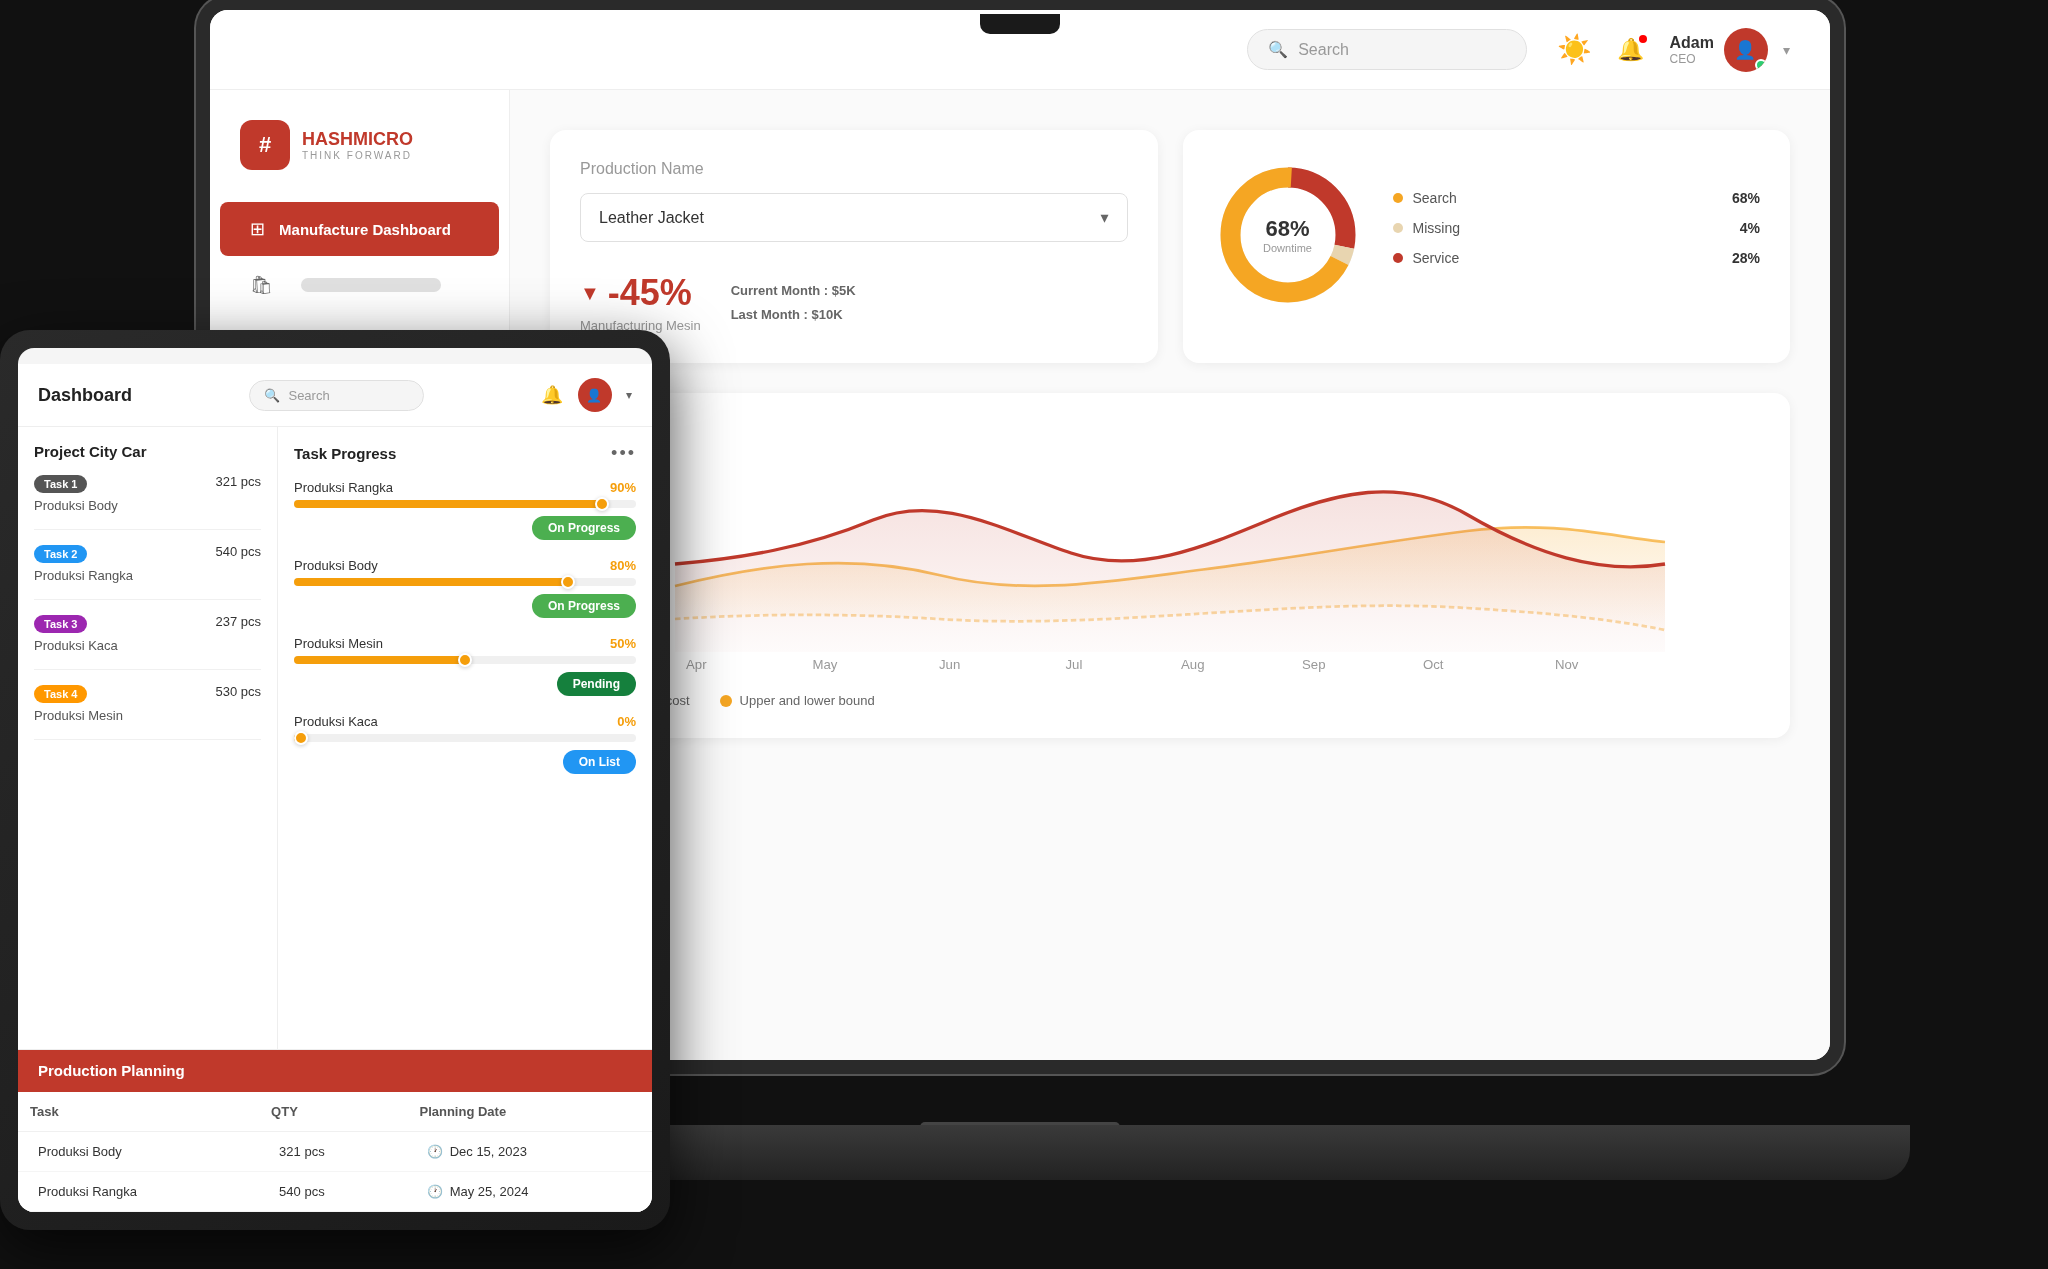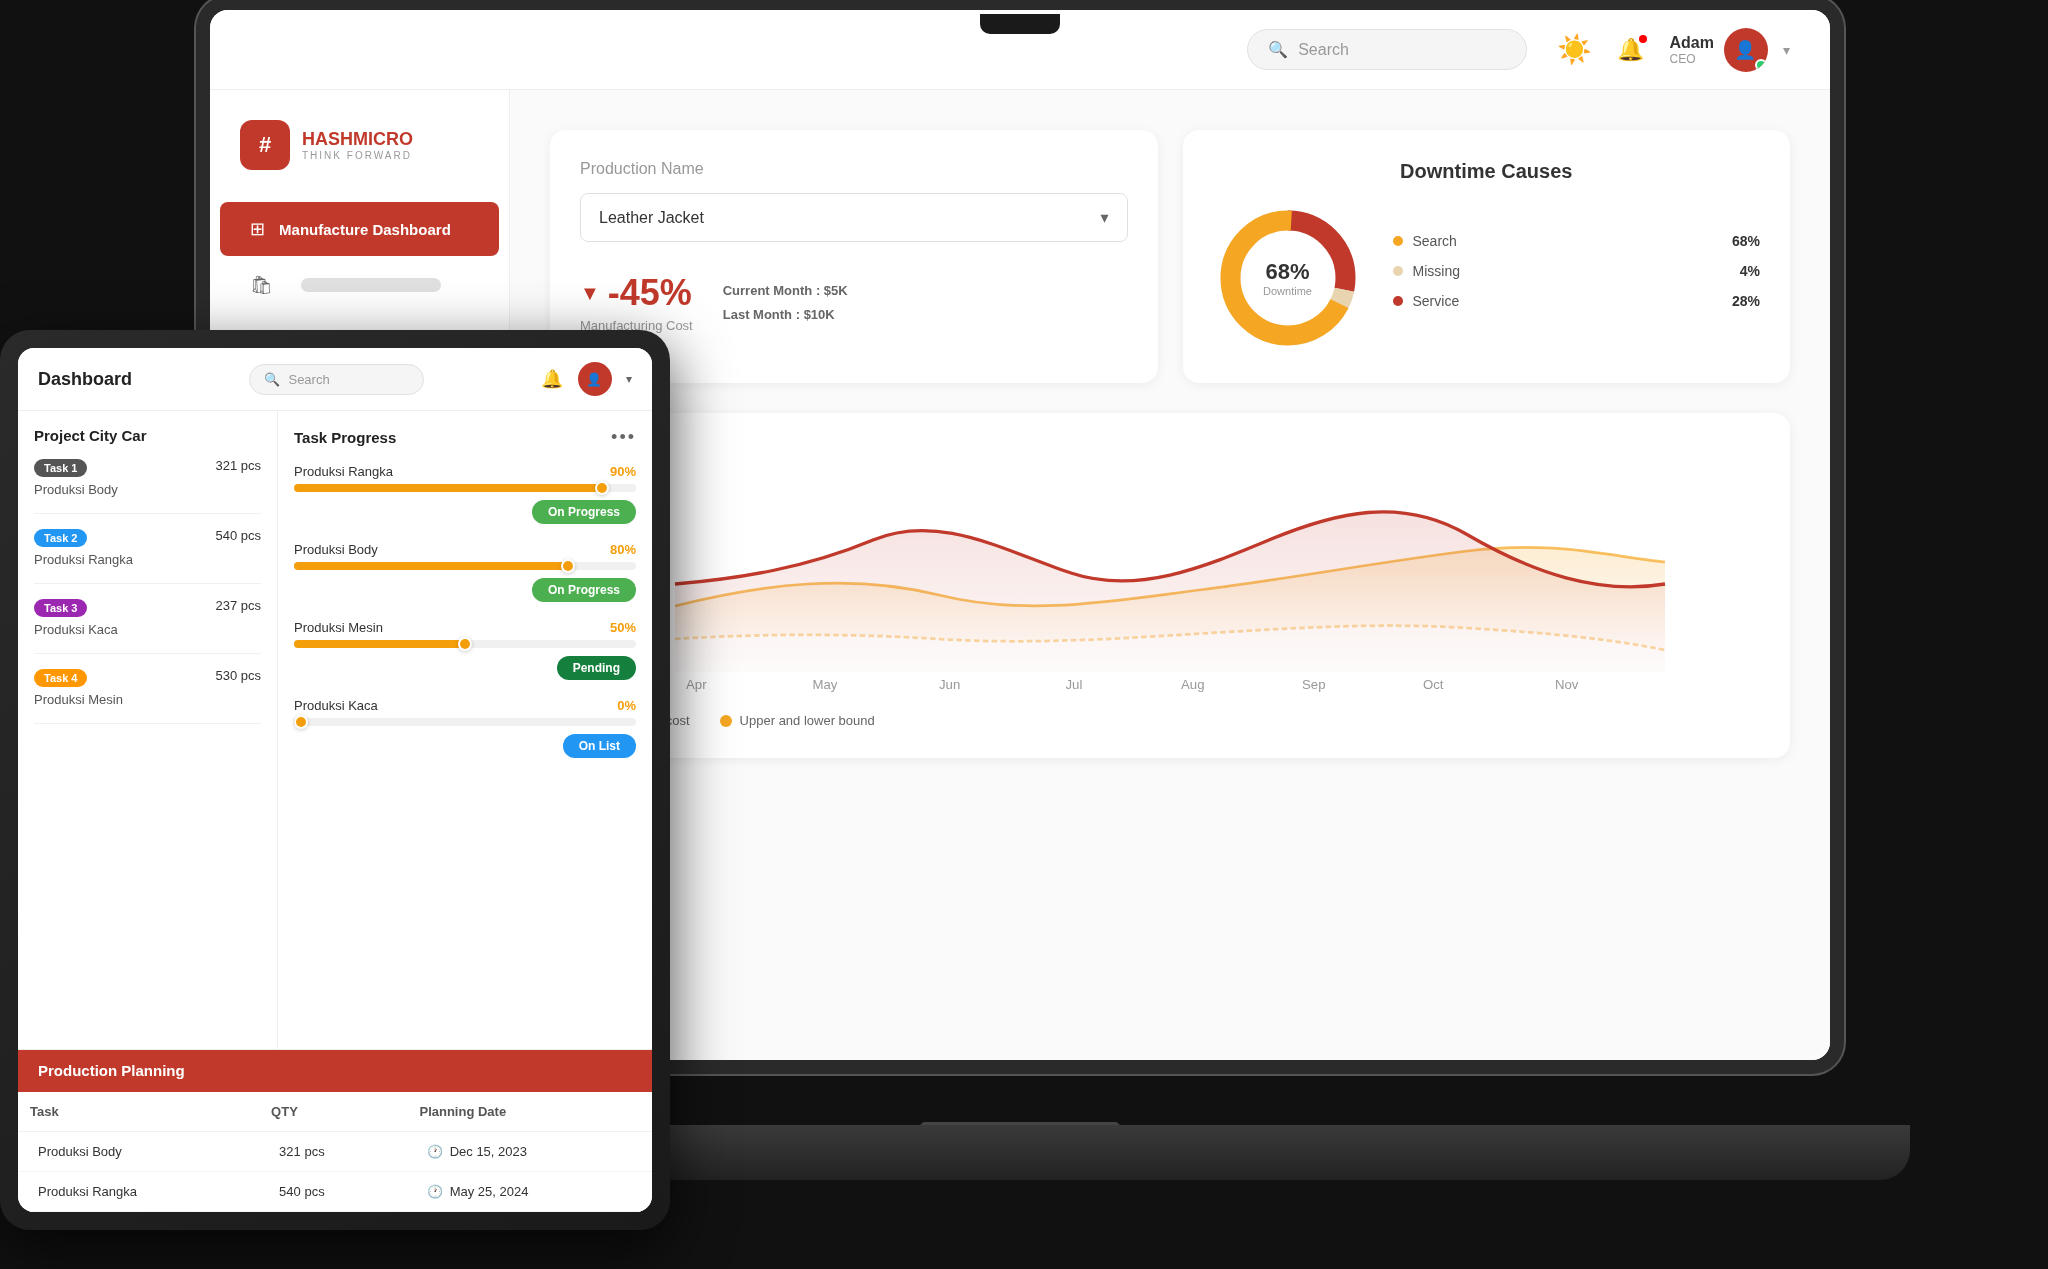--- a/index.html
+++ b/index.html
@@ -291,20 +291,21 @@
     }
 
     
     .tab-header {
       display: flex;
       align-items: center;
       justify-content: space-between;
       padding: 14px 20px;
       background: #fff;
       border-bottom: 1px solid #eee;
+      margin-top: 16px;
     }
     .tab-title { font-size: 18px; font-weight: 700; color: #222; }
     .tab-search {
       display: flex;
       align-items: center;
       background: #f5f5f5;
       border-radius: 20px;
       padding: 7px 14px;
       border: 1px solid #e0e0e0;
       width: 175px;
@@ -554,31 +555,30 @@
               <div class="lc-dropdown">
                 <span class="lc-dropdown-text">Leather Jacket</span>
                 <span class="lc-dropdown-arrow">▾</span>
               </div>
               <div class="lc-cost-section">
                 <div>
                   <div class="lc-cost-change">
                     <span class="lc-cost-arrow">▼</span>
                     <span class="lc-cost-percent">-45%</span>
                   </div>
-                  <div class="lc-cost-label">Manufacturing Cost</div>
+                  <div class="lc-cost-label">Manufacturing Mesin</div>
                 </div>
                 <div class="lc-cost-details">
                   <div><span>Current Month :</span> <span>$5K</span></div>
                   <div><span>Last Month :</span> <span>$10K</span></div>
                 </div>
               </div>
             </div>
 
             <div class="lc-card">
-              <div class="lc-downtime-title">Downtime Causes</div>
               <div class="lc-downtime-body">
 
                 <div class="lc-donut-wrapper">
                   <svg viewBox="0 0 120 120" width="150" height="150">
 
                     <circle cx="60" cy="60" r="46" fill="none" stroke="#f0f0f0" stroke-width="16"></circle>
 
                     <circle cx="60" cy="60" r="46" fill="none" stroke="#c0392b" stroke-width="16" stroke-dasharray="81.6 207.3" stroke-dashoffset="0" transform="rotate(-90 60 60)"></circle>
 
                     <circle cx="60" cy="60" r="46" fill="none" stroke="#e8d5b0" stroke-width="16" stroke-dasharray="11.7 277.2" stroke-dashoffset="-81.6" transform="rotate(-90 60 60)"></circle>

